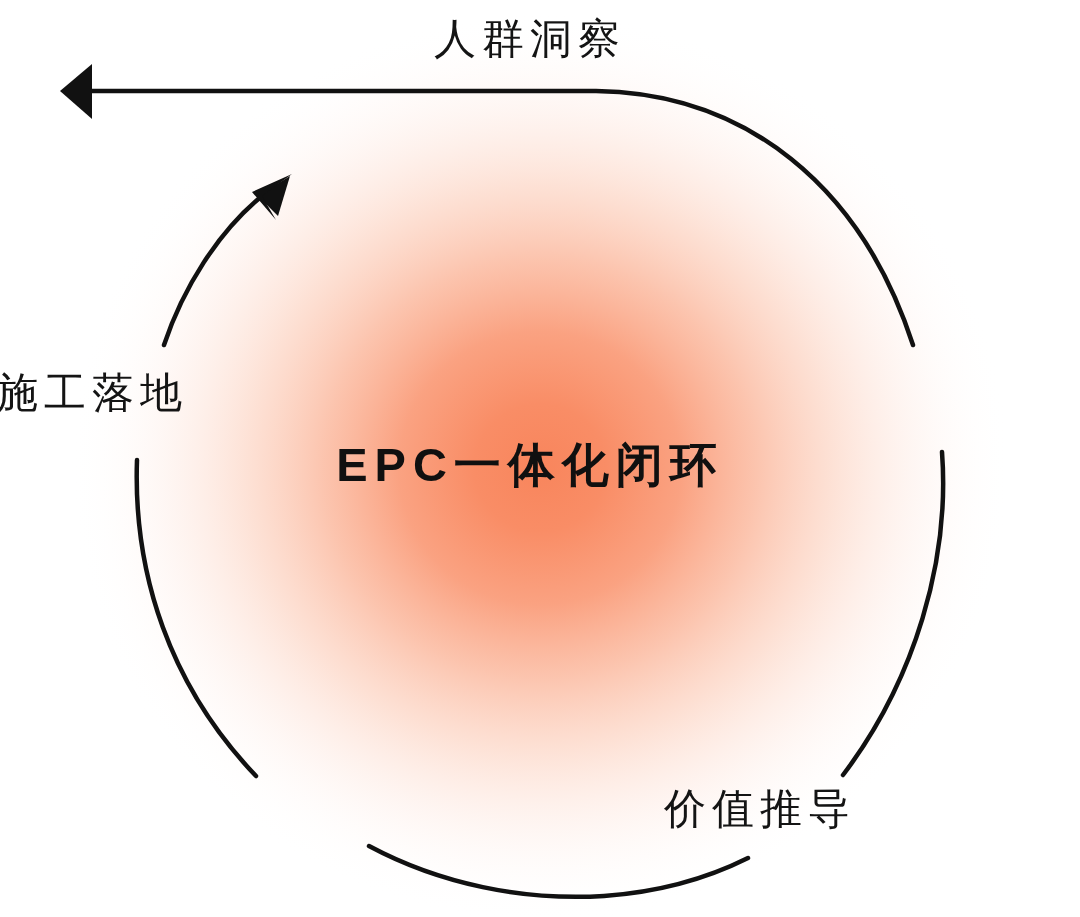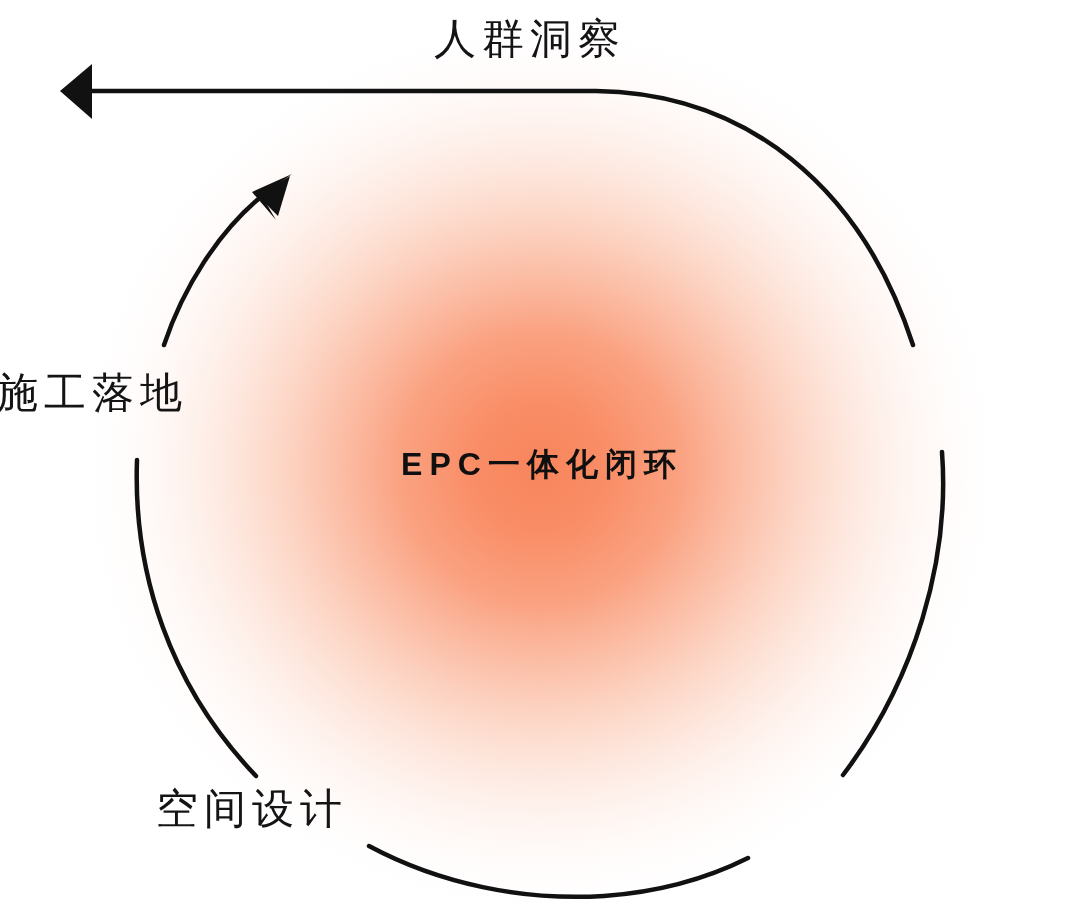--- a/index.html
+++ b/index.html
@@ -66,26 +66,25 @@
     left: -4px;
     top: 372px;
   }
   #center-title {
     position: absolute;
     left: 50%;
     top: 464px;
     transform: translate(-50%, -50%);
     white-space: nowrap;
     color: #101010;
-    font-size: 32px;
+    font-size: 47px;
     font-weight: 700;
     letter-spacing: 7px;
     line-height: 1;
     font-family: "Liberation Sans", "DejaVu Sans", sans-serif;
-    margin-left: 12px;
   }
 </style>
 </head>
 <body>
 
 <div id="diagram-root">
 
   <svg id="glow-layer" viewBox="0 0 1080 917" aria-hidden="true">
     <defs>
       <radialGradient id="coreGlow" cx="50%" cy="50%" r="50%">
@@ -119,20 +118,20 @@
 
     <polygon points="60,91 92,64 92,119" fill="#111111" stroke="none"></polygon>
 
     <polygon points="290,176 258,196 278,216" fill="#111111" stroke="none" transform="translate(0,0)"></polygon>
     <polygon points="292,174 252,192 276,220 262,196" fill="#111111" stroke="none"></polygon>
   </svg>
 
   <div class="node-label" id="label-top">人群洞察</div>
 
 
+  <div class="node-label" id="label-bottom-right">价值推导</div>
 
-  <div class="node-label" id="label-bottom-left">空间设计</div>
 
   <div class="node-label" id="label-left">施工落地</div>
 
   <div id="center-title">EPC一体化闭环</div>
 
 </div>
 
 </body></html>

